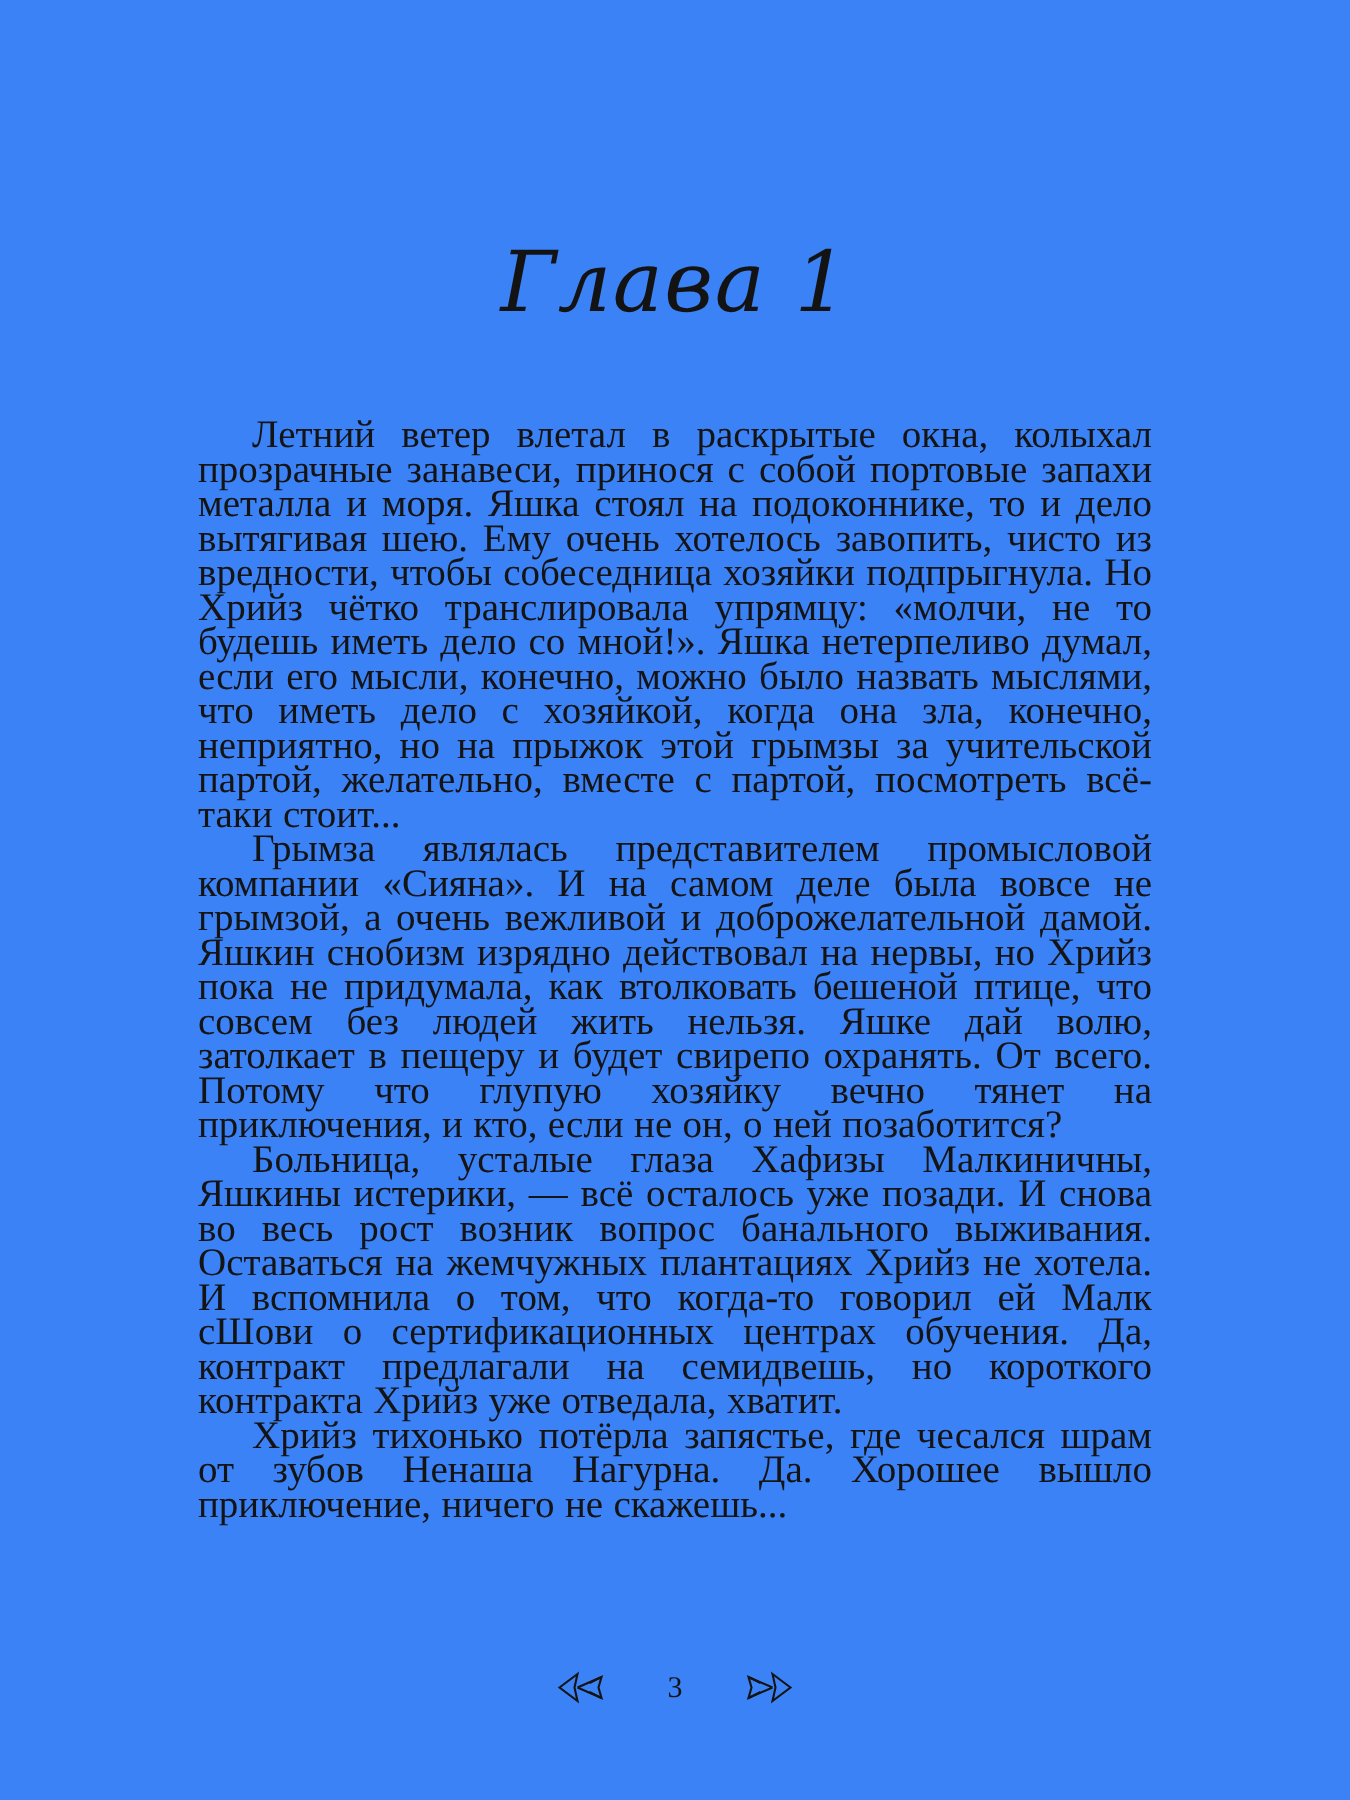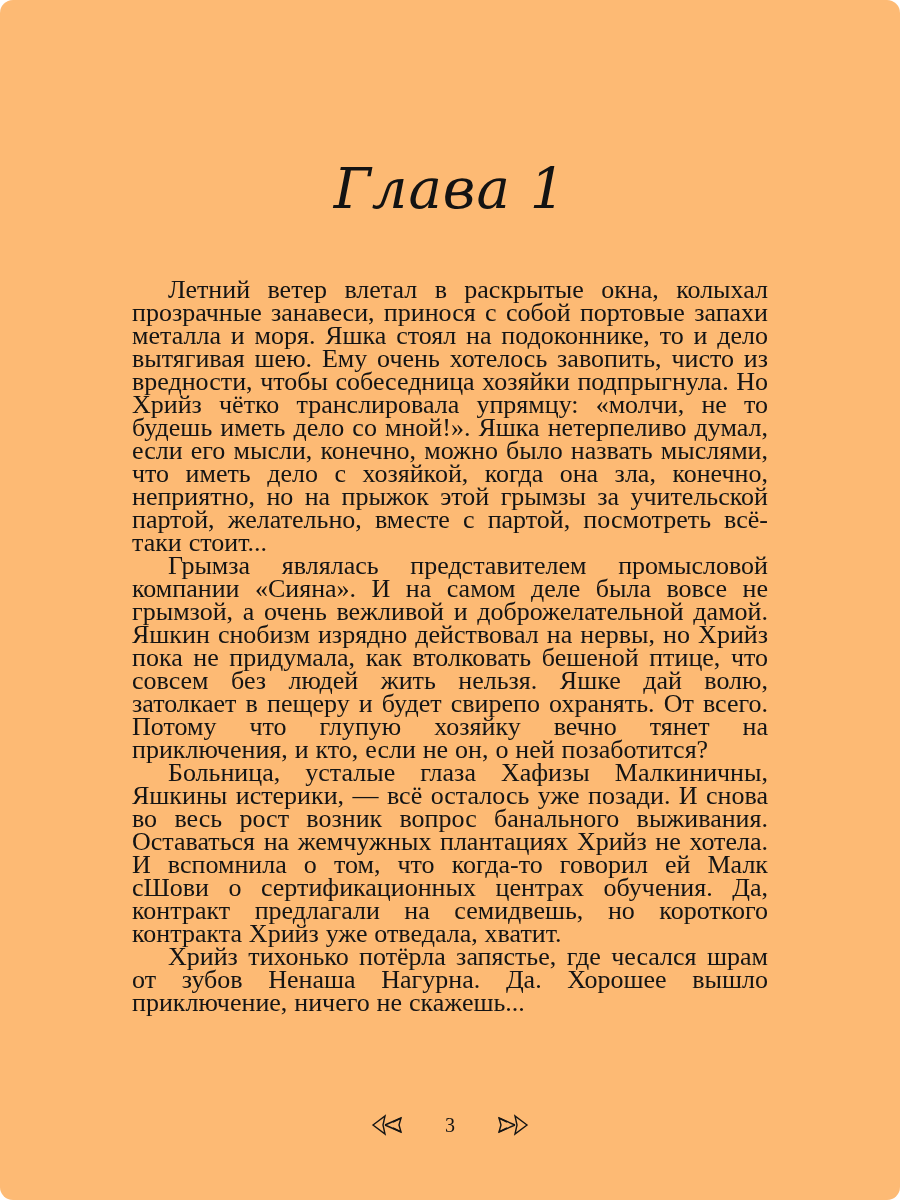--- a/index.html
+++ b/index.html
@@ -13,22 +13,21 @@
     overflow: hidden;
     font-family: "Liberation Serif", serif;
     color: #121212;
   }
   .page {
     position: relative;
     width: 900px;
     height: 1200px;
     box-sizing: border-box;
     padding: 0 132px;
-    background: #fdba74;
-    border-radius: 13px;
+    background: #3b82f6;
   }
   .chapter-title {
     margin: 0;
     padding-top: 158px;
     font-family: "DejaVu Serif", serif;
     font-style: italic;
     font-weight: 400;
     font-size: 56px;
     line-height: 1.1;
     letter-spacing: 1px;

